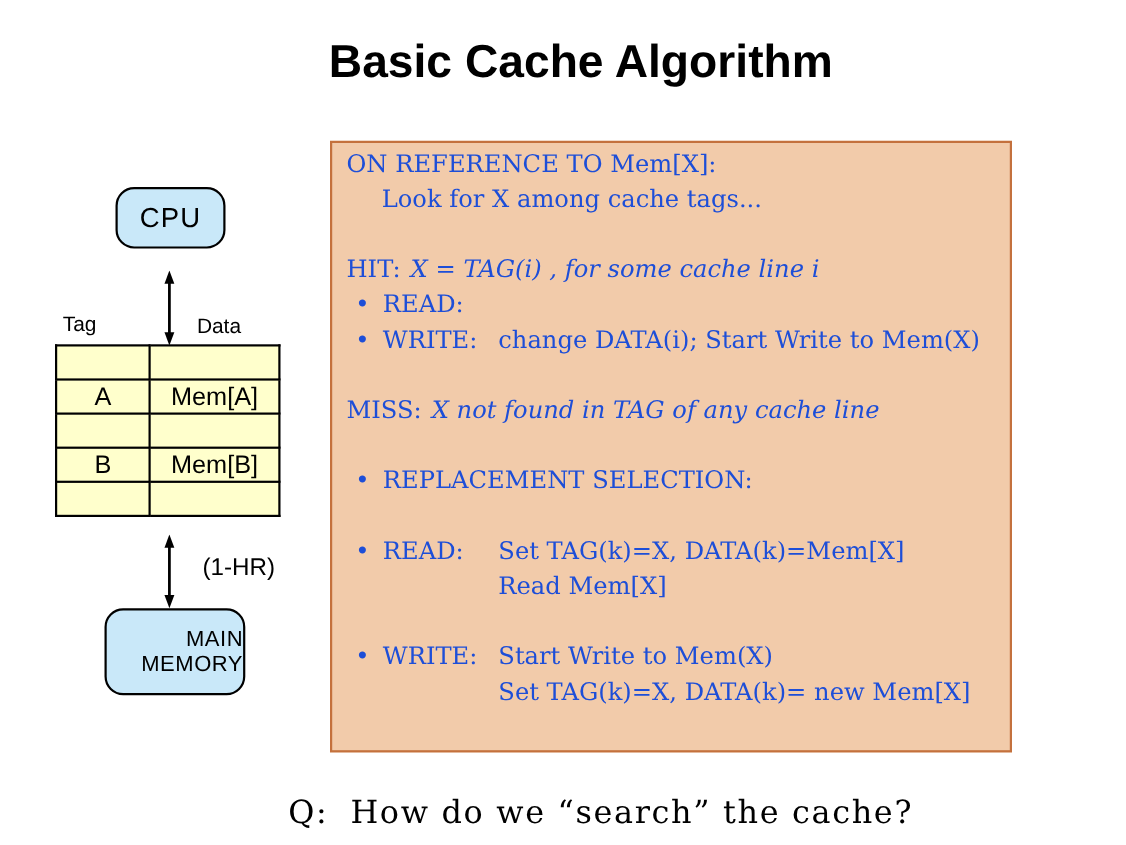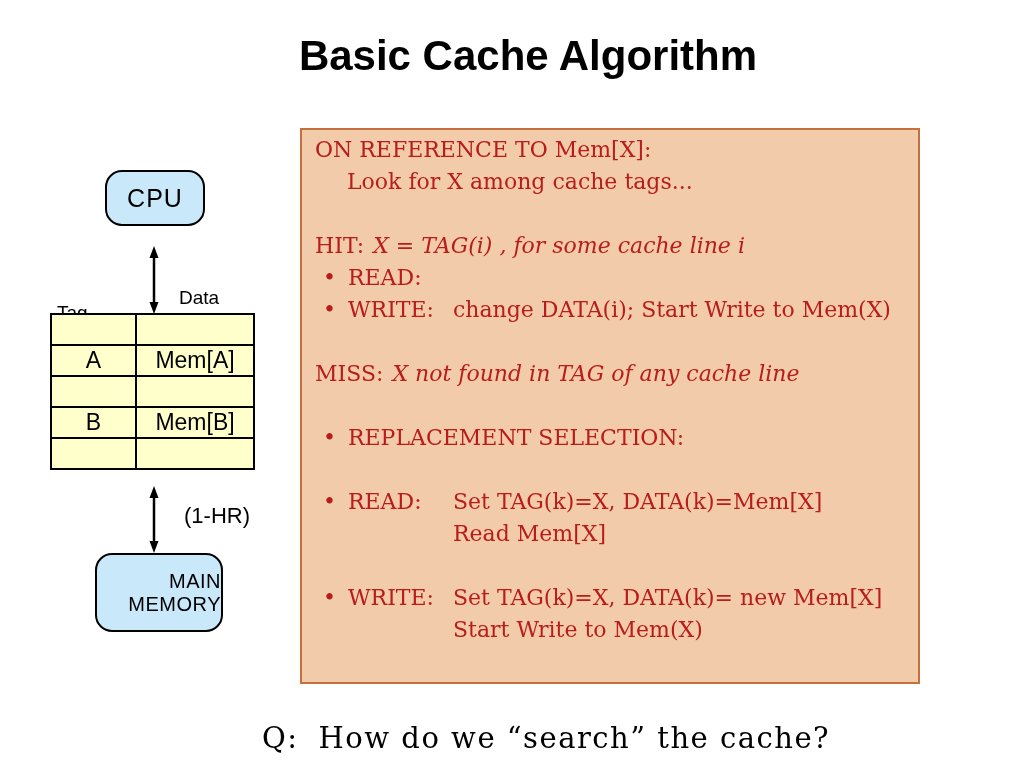--- a/index.html
+++ b/index.html
@@ -30,40 +30,40 @@
   .memory-box{
     position:absolute;left:95px;top:553px;width:128px;height:79px;
     background:var(--node-fill);border:2.5px solid #000;border-radius:17px;
     display:flex;flex-direction:column;align-items:flex-end;justify-content:center;
     font-size:20px;line-height:23px;letter-spacing:0.5px;
   }
   .arrow{position:absolute;}
   .arrow-top{left:144px;top:246px;}
   .arrow-bottom{left:144px;top:486px;}
   .col-label{position:absolute;font-size:19px;}
-  .tag-label{left:57px;top:302px;}
+  .tag-label{left:57px;top:285px;}
   .data-label{left:179px;top:287px;}
   .cache-table{
     position:absolute;left:50px;top:313px;border-collapse:collapse;
   }
   .cache-table td{
     background:var(--table-fill);border:2px solid #000;
     height:31px;padding:0;text-align:center;vertical-align:middle;
     font-size:23px;
   }
   .cache-table td.tag-cell{width:85px;}
   .cache-table td.data-cell{width:118px;}
   .hr-label{position:absolute;left:184px;top:503px;font-size:22px;}
   
   .algo-box{
     position:absolute;left:300px;top:128px;width:620px;height:556px;
     background:var(--box-fill);border:2px solid var(--box-border);
     padding:4px 0 0 13px;
     font-family:"DejaVu Serif","Liberation Serif",serif;
-    font-size:22px;line-height:32px;white-space:nowrap;color:#b91c1c;
+    font-size:22px;line-height:32px;white-space:nowrap;color:#1d4ed8;
   }
   .line{height:32px;}
   .indent1{padding-left:32px;}
   .blank{height:32px;}
   .kw{margin-right:9px;}
   .it{font-style:italic;}
   .bullet-row{
     display:grid;grid-template-columns:25px 105px auto;
     padding-left:8px;align-items:start;
   }
@@ -175,22 +175,22 @@
         <span class="line" style="display:block">Set TAG(k)=X, DATA(k)=Mem[X]</span>
         <span class="line" style="display:block">Read Mem[X]</span>
       </span>
     </div>
     <div class="blank"></div>
 
     <div class="bullet-row">
       <span class="bullet">•</span>
       <span>WRITE:</span>
       <span>
+        <span class="line" style="display:block">Start Write to Mem(X)</span>
         <span class="line" style="display:block">Set TAG(k)=X, DATA(k)= new Mem[X]</span>
-        <span class="line" style="display:block">Start Write to Mem(X)</span>
       </span>
     </div>
   </div>
 
   <div class="question">
     <span class="q-prefix">Q:</span><span>How do we “search” the cache?</span>
   </div>
 
 </div>
 

